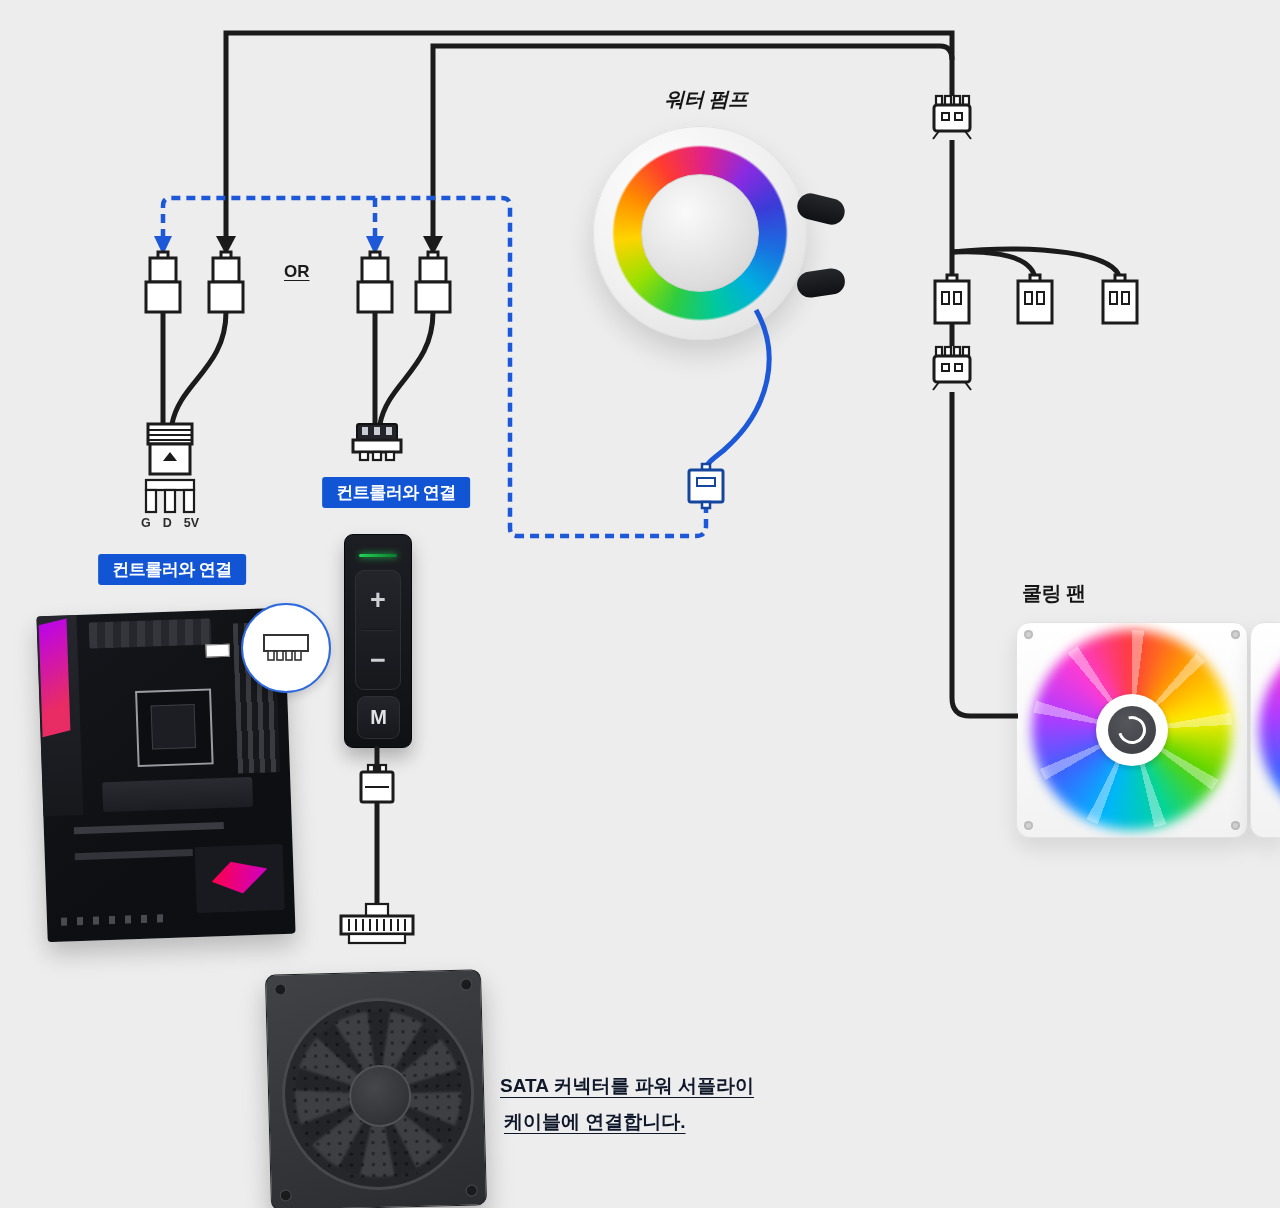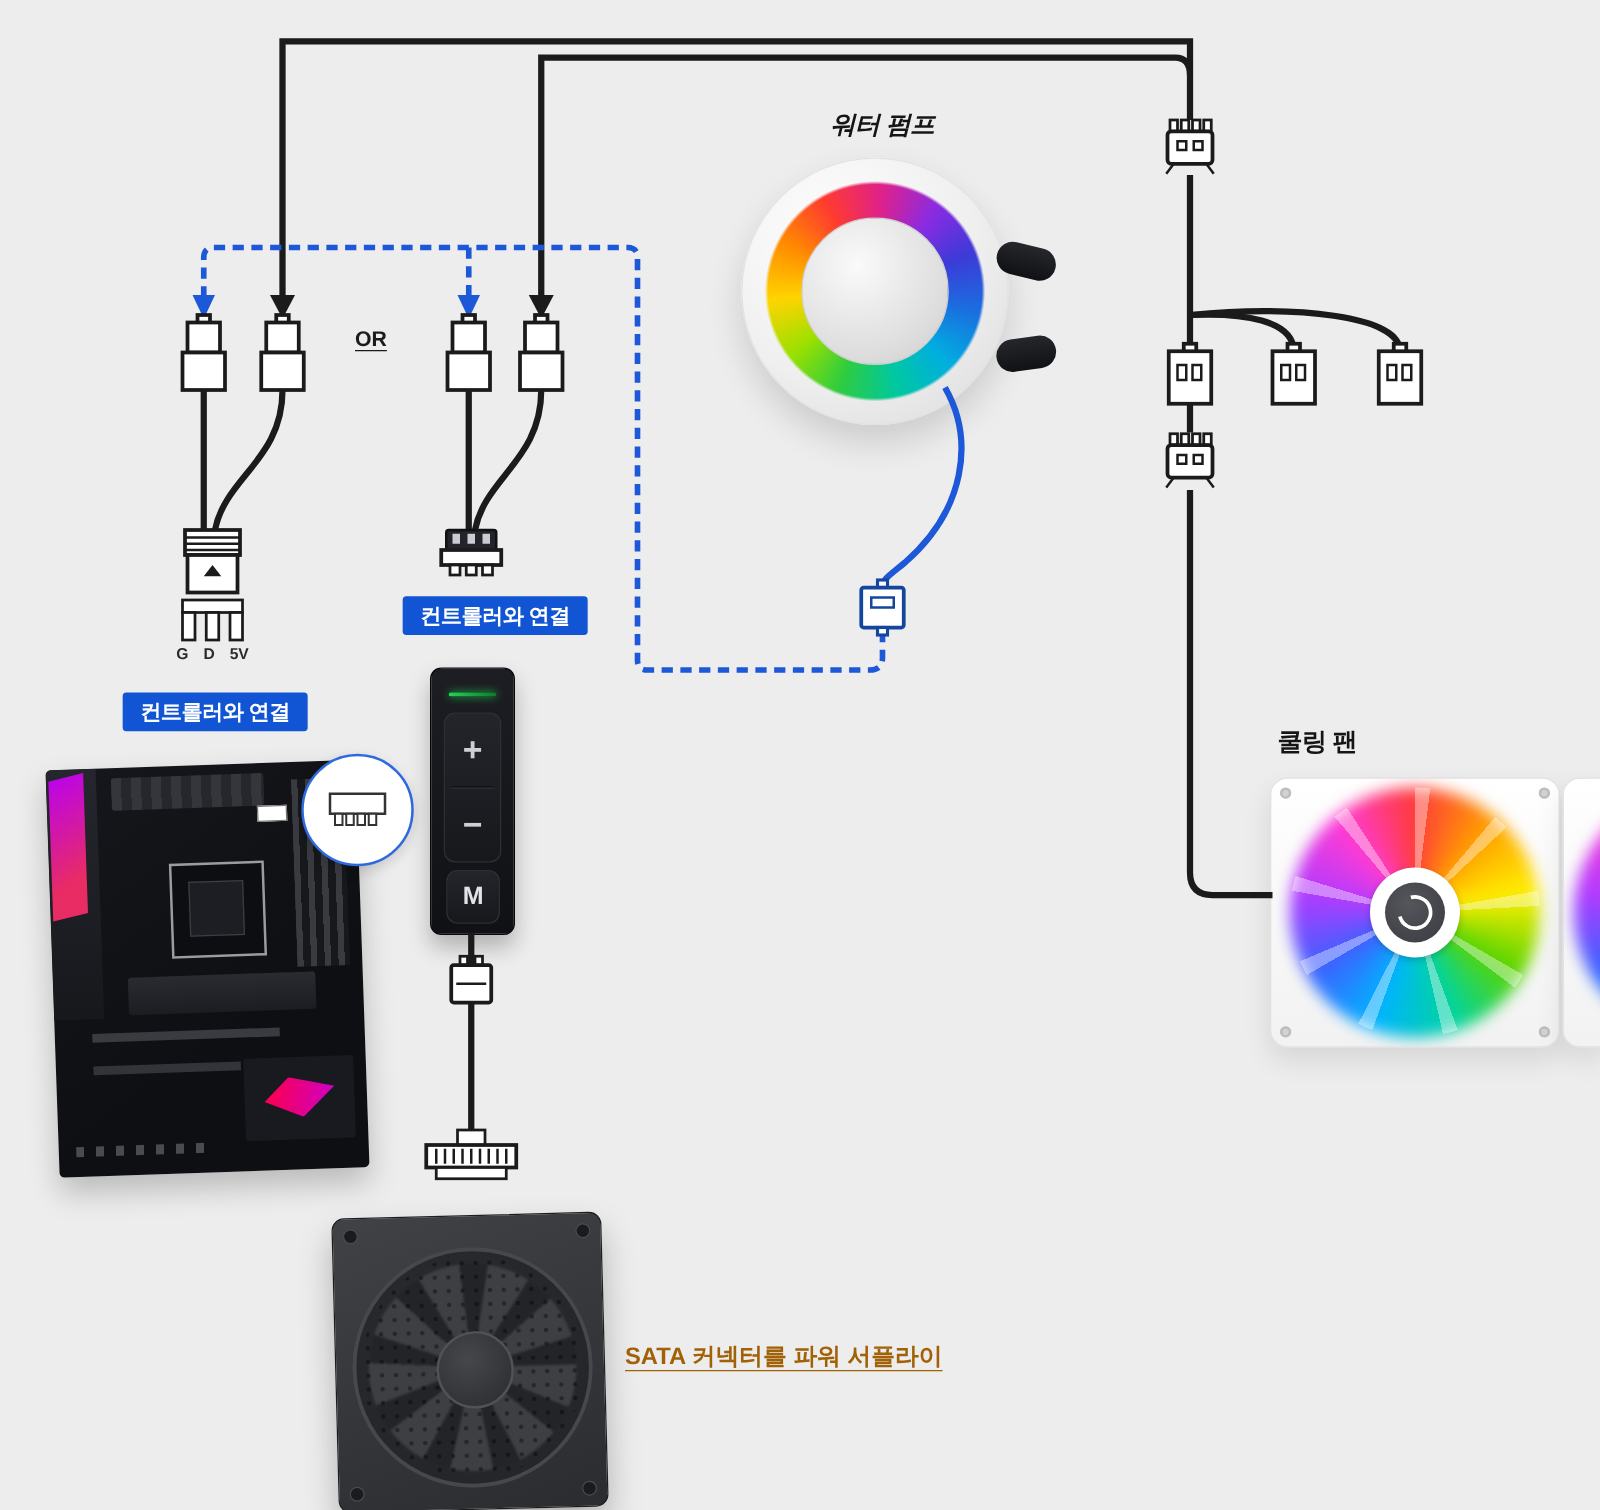--- a/index.html
+++ b/index.html
@@ -3,21 +3,21 @@
 <meta charset="utf-8">
 <style>
   html,body{margin:0;padding:0;}
   .stage{position:relative;width:1280px;height:1208px;background:#ededed;font-family:"Liberation Sans",sans-serif;overflow:hidden;}
   .abs{position:absolute;}
 
   
   .part-label{font-size:20px;font-weight:bold;color:#151515;letter-spacing:-0.5px;}
   .badge{background:#1155d4;color:#ffffff;font-size:17px;font-weight:bold;padding:4px 14px;border-radius:3px;letter-spacing:-0.5px;white-space:nowrap;}
   .or-label{font-size:17px;font-weight:bold;color:#1b1b1b;text-decoration:underline;text-underline-offset:3px;}
-  .note-line{font-size:19px;font-weight:bold;color:#a16207;text-decoration:underline;text-underline-offset:5px;line-height:1.9;white-space:nowrap;}
+  .note-line{font-size:19px;font-weight:bold;color:#0f172a;text-decoration:underline;text-underline-offset:5px;line-height:1.9;white-space:nowrap;}
   .pin-row{display:flex;justify-content:space-between;width:58px;font-size:12.5px;font-weight:bold;color:#2b2b2b;}
 
   
   .pump{width:214px;height:214px;border-radius:50%;background:radial-gradient(circle at 35% 30%,#ffffff,#efefef 55%,#d9d9d9);box-shadow:0 14px 28px rgba(0,0,0,.14), inset 0 0 0 1px #e2e2e2;}
   .pump-rgb{position:absolute;inset:18px;border-radius:50%;
     background:conic-gradient(from 200deg,#2ecc40,#9be000,#ffd400,#ff8a00,#ff3b30,#e0218a,#8a2be2,#3b3bd8,#1a6fe0,#00aee0,#00c8a0,#2ecc40);
     -webkit-mask:radial-gradient(closest-side,transparent 62%,#000 66%,#000 96%,transparent 99%);
             mask:radial-gradient(closest-side,transparent 62%,#000 66%,#000 96%,transparent 99%);
     filter:blur(1px);}
   .pump-cap{position:absolute;inset:48px;border-radius:50%;background:radial-gradient(circle at 38% 32%,#fafafa,#dcdcdc 70%,#c9c9c9);border:1px solid #cfcfcf;}
@@ -306,15 +306,16 @@
   <div class="abs badge" style="left:172px;top:554px;transform:translateX(-50%);">컨트롤러와 연결</div>
 
   <div class="abs pin-row" style="left:141px;top:516px;">
     <span>G</span>
     <span>D</span>
     <span>5V</span>
   </div>
 
   <div class="abs" style="left:500px;top:1068px;">
     <div class="note-line">SATA 커넥터를 파워 서플라이</div>
+    <div class="note-line" style="margin-left:4px;">케이블에 연결합니다.</div>
   </div>
 
 </div>
 
 </body></html>

